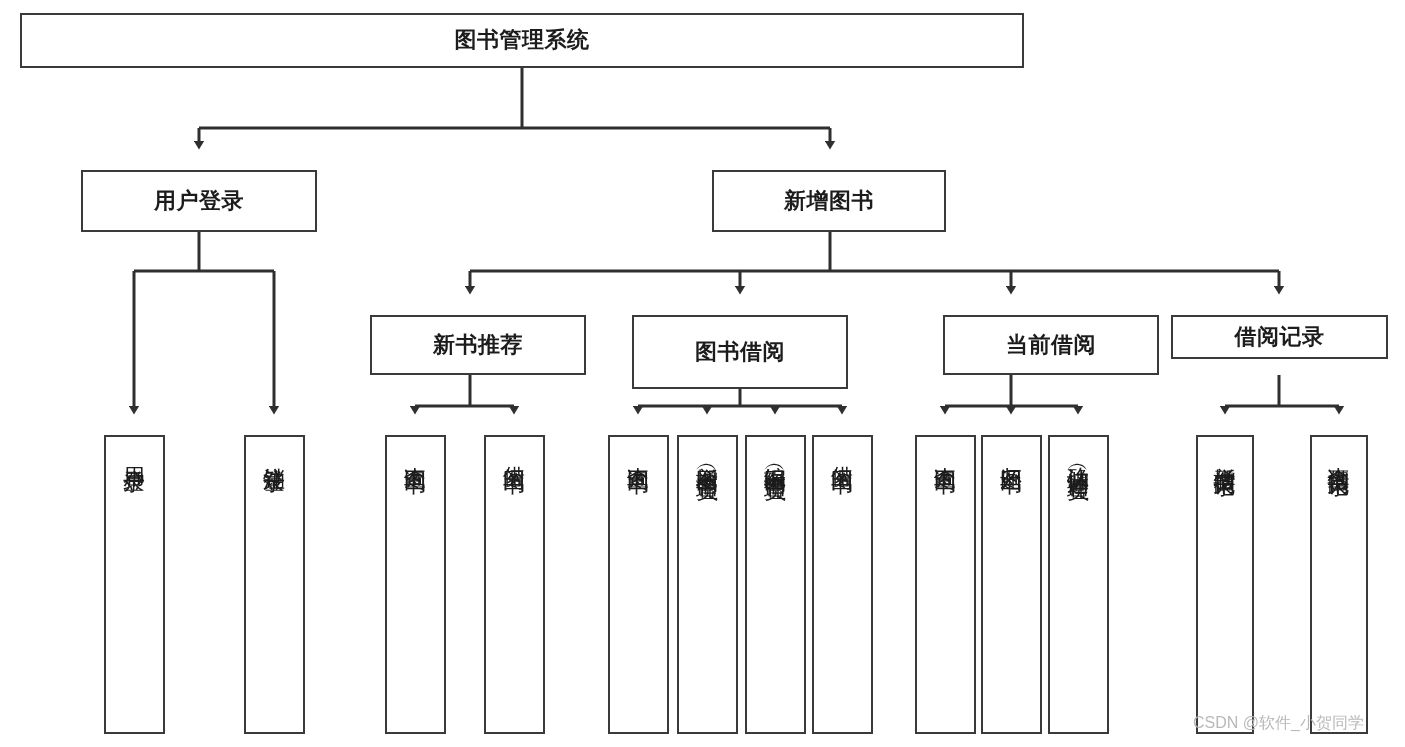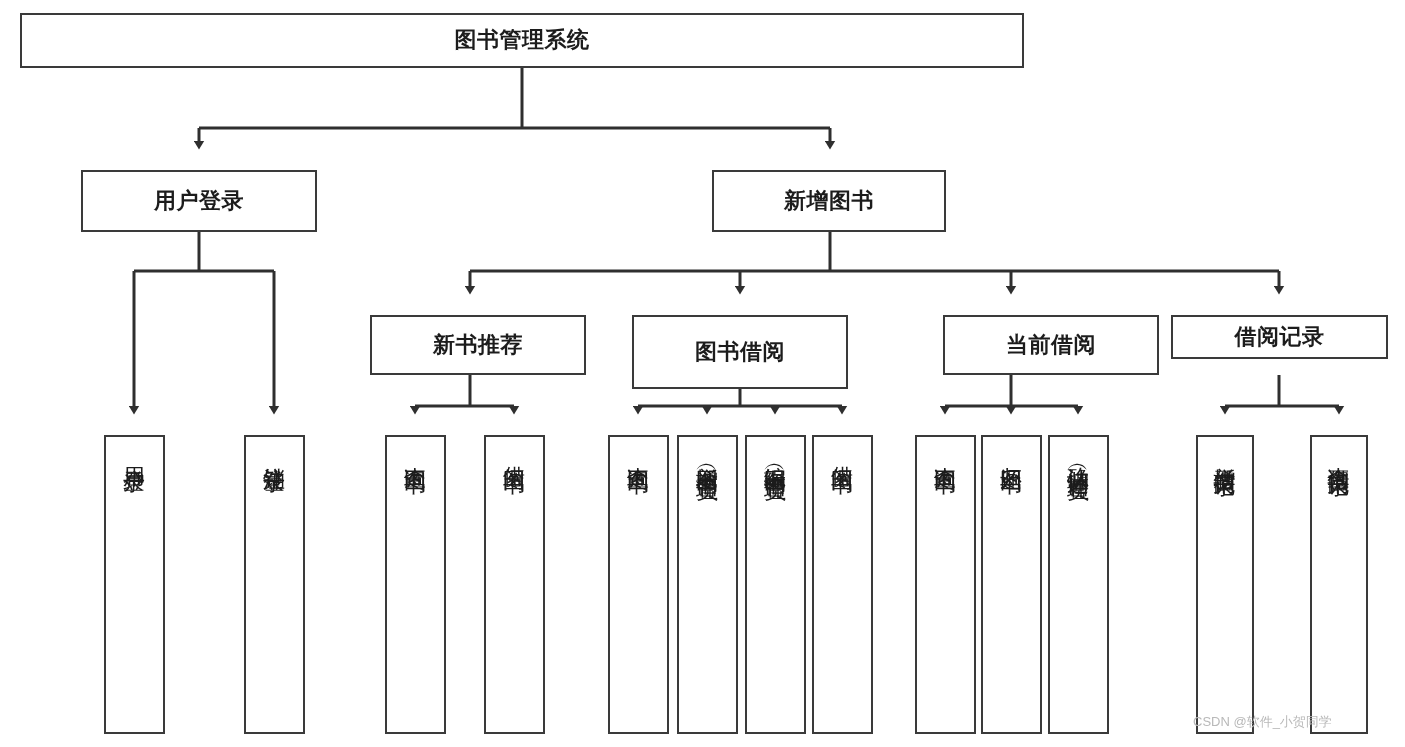--- a/index.html
+++ b/index.html
@@ -55,21 +55,21 @@
     writing-mode: vertical-rl;
     text-orientation: upright;
     font-size: 22px;
     letter-spacing: 2px;
     line-height: 1.05;
   }
   .watermark {
     position: absolute;
     left: 1193px;
     top: 713px;
-    font-size: 13px;
+    font-size: 16px;
     color: #b9b9b9;
     white-space: nowrap;
     font-family: "Liberation Sans", sans-serif;
   }
 </style>
 </head>
 <body>
 
 <div id="diagram-root">
 

